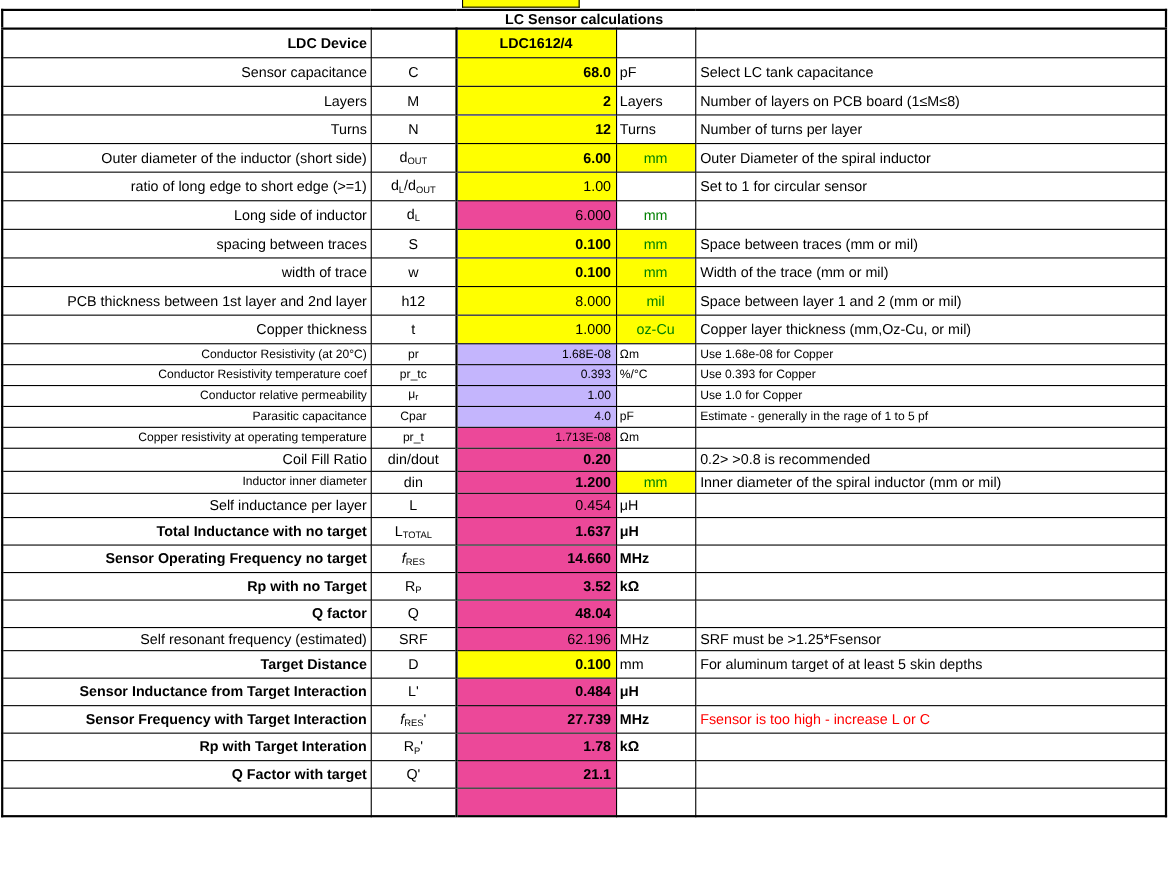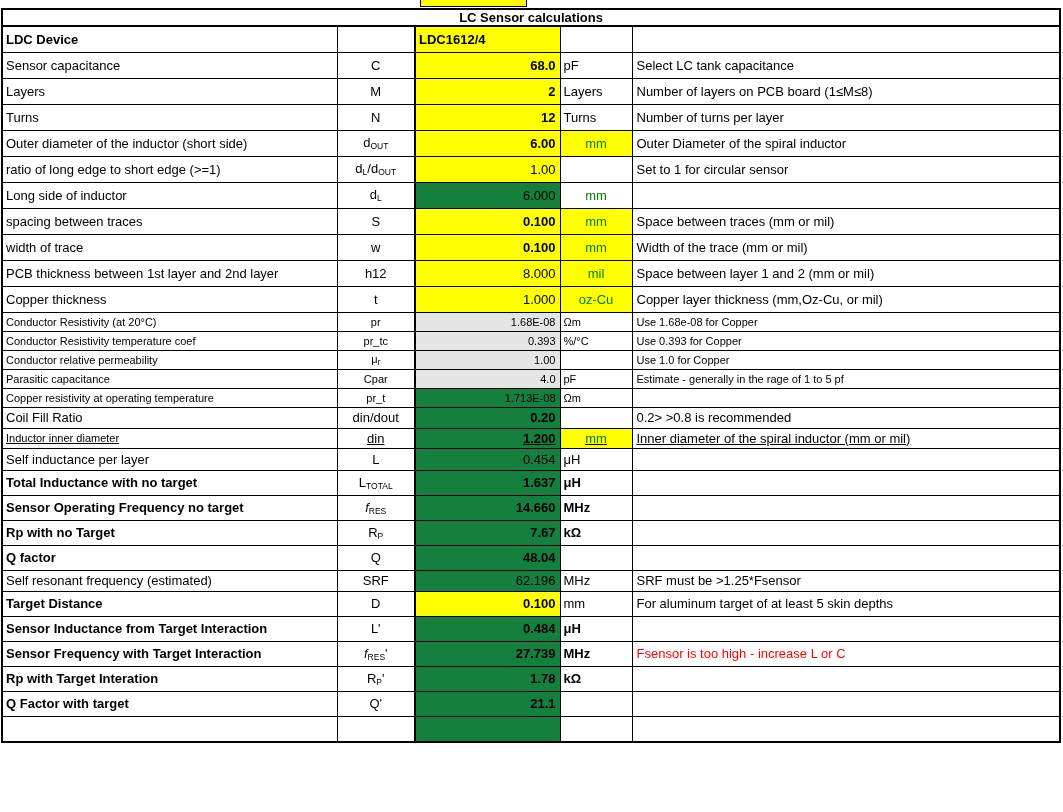--- a/index.html
+++ b/index.html
@@ -5,34 +5,34 @@
   * { box-sizing: border-box; }
   html,body { margin:0; padding:0; background:#ffffff; }
   body { width:1063px; height:812px; font-family:"Liberation Sans", sans-serif; color:#000; }
   .sheet { position:relative; width:1063px; height:812px; overflow:hidden; }
   .tab { position:absolute; left:420px; top:0; width:107px; height:7px; background:#FFFF00;
          border-left:1px solid #000; border-right:1px solid #000; border-bottom:1px solid #000; }
   table { position:absolute; left:1px; top:8px; border-collapse:collapse; table-layout:fixed;
           border:2px solid #000; width:1058px; }
   td { border:1px solid #000; font-size:13px; overflow:hidden; white-space:nowrap; padding:0 3px; }
   td.title { text-align:center; font-weight:bold; border-bottom:2px solid #000; }
-  td.lab  { text-align:left; padding-left:3px; }
+  td.lab  { text-align:right; padding-left:3px; }
   td.sym  { text-align:center; padding:0 1px; }
   td.val  { text-align:right; padding-right:4px; border-left:2px solid #000; }
-  td.val.ctr { text-align:left; }
+  td.val.ctr { text-align:center; }
   td.unit { text-align:left; padding-left:3px; }
   td.unit.ctr { text-align:center; padding:0; }
   td.desc { text-align:left; padding-left:4px; }
   .b   { font-weight:bold; }
   .sm  { font-size:11px; }
   .grn { color:#008000; }
   .red { color:#FF0000; }
   .bg-yellow { background:#FFFF00; }
-  .bg-orange { background:#15803d; }
-  .bg-cream  { background:#e5e5e5; }
+  .bg-orange { background:#ec4899; }
+  .bg-cream  { background:#c4b5fd; }
   .sb { font-size:8.5px; vertical-align:-2px; letter-spacing:0; }
   .it { font-style:italic; }
 </style>
 </head>
 <body>
 
 <div class="sheet">
   <div class="tab"></div>
   <table>
     <colgroup>
@@ -160,21 +160,21 @@
           <td class="unit sm">Ωm</td>
           <td class="desc sm"></td>
         </tr>
         <tr style="height: 21px;">
           <td class="lab">Coil Fill Ratio</td>
           <td class="sym"><span class="">din/dout</span></td>
           <td class="val bg-orange b">0.20</td>
           <td class="unit"></td>
           <td class="desc">0.2&gt; &gt;0.8 is recommended</td>
         </tr>
-        <tr style="height: 20px; text-decoration: underline;">
+        <tr style="height: 20px;">
           <td class="lab sm">Inductor inner diameter</td>
           <td class="sym"><span class="">din</span></td>
           <td class="val bg-orange b">1.200</td>
           <td class="unit bg-yellow grn ctr">mm</td>
           <td class="desc">Inner diameter of the spiral inductor (mm or mil)</td>
         </tr>
         <tr style="height: 22px;">
           <td class="lab">Self inductance per layer</td>
           <td class="sym"><span class="">L</span></td>
           <td class="val bg-orange">0.454</td>
@@ -191,21 +191,21 @@
         <tr style="height: 25px;">
           <td class="lab b">Sensor Operating Frequency no target</td>
           <td class="sym"><span class="it">f</span><span class="sb ">RES</span></td>
           <td class="val bg-orange b">14.660</td>
           <td class="unit b">MHz</td>
           <td class="desc"></td>
         </tr>
         <tr style="height: 25px;">
           <td class="lab b">Rp with no Target</td>
           <td class="sym"><span class="">R</span><span class="sb ">P</span></td>
-          <td class="val bg-orange b">7.67</td>
+          <td class="val bg-orange b">3.52</td>
           <td class="unit b">kΩ</td>
           <td class="desc"></td>
         </tr>
         <tr style="height: 25px;">
           <td class="lab b">Q factor</td>
           <td class="sym"><span class="">Q</span></td>
           <td class="val bg-orange b">48.04</td>
           <td class="unit"></td>
           <td class="desc"></td>
         </tr>

